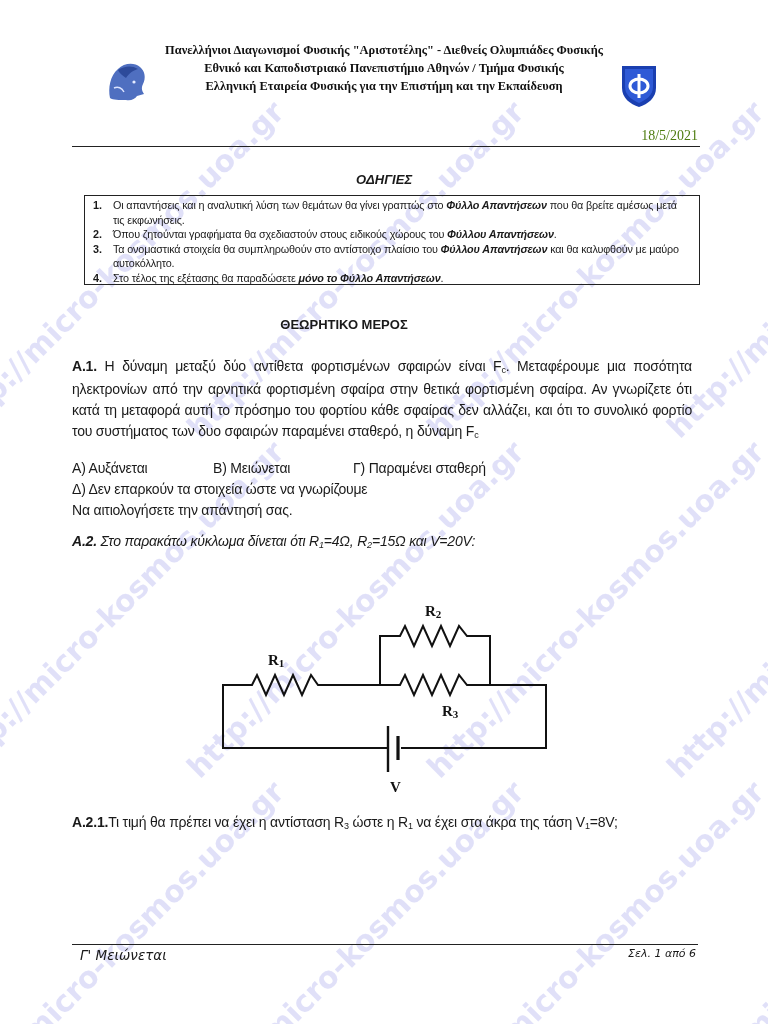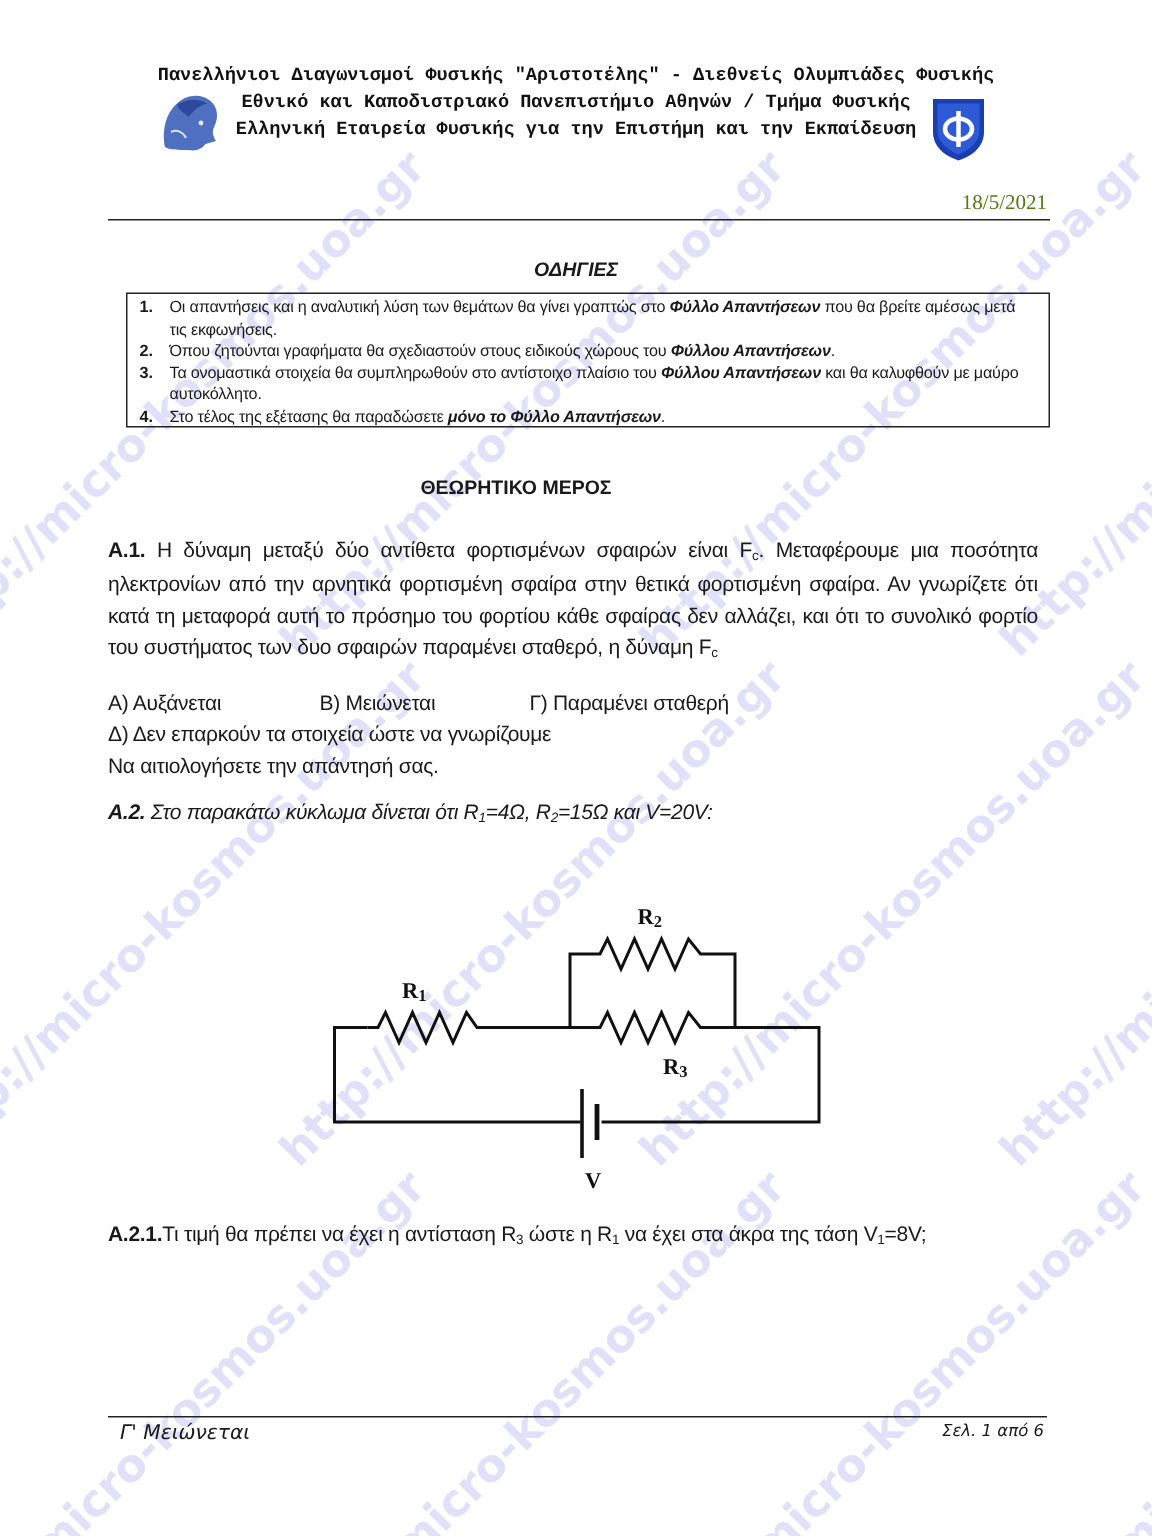--- a/index.html
+++ b/index.html
@@ -3,21 +3,21 @@
 <meta charset="utf-8">
 <style>
   html, body { margin:0; padding:0; }
   body { width:768px; height:1024px; background:#ffffff; position:relative; overflow:hidden;
          font-family:"Liberation Sans", sans-serif; color:#1a1a1a; }
   .wm { position:absolute; left:0; top:0; width:768px; height:1024px; pointer-events:none; z-index:0; overflow:hidden; }
   .wm span { position:absolute; font-family:"DejaVu Sans", sans-serif; font-weight:bold; font-size:30px;
              color:#c8c8f4; opacity:0.55; transform:rotate(-45deg); transform-origin:left top; white-space:nowrap; }
   .layer { position:absolute; z-index:1; }
 
-  .hdr-line { position:absolute; left:0; width:768px; text-align:center; font-family:Liberation Mono, monospace;
+  .hdr-line { position:absolute; left:0; width:768px; text-align:center; font-family:Liberation Serif, serif;
               font-weight:bold; font-size:12.4px; color:#111; }
   .logo-left { position:absolute; left:104px; top:58px; width:46px; height:46px; }
   .logo-right { position:absolute; left:620px; top:64px; width:38px; height:44px; }
 
   .comp-title { position:absolute; left:80px; top:110px; font-family:"DejaVu Sans", sans-serif; font-size:12.4px; color:#111; }
   .comp-date { position:absolute; right:70px; top:128px; font-family:Liberation Serif, serif; font-size:14px; color:#4d7c0f; }
   .rule-top { position:absolute; left:72px; top:146px; width:628px; height:1px; background:#222; }
 
   .odigies { position:absolute; left:0; width:768px; top:172px; text-align:center; font-weight:bold; font-style:italic; font-size:13px; }
   .instr-box { position:absolute; left:84px; top:195px; width:616px; height:90px; border:1.5px solid #222; box-sizing:border-box;

